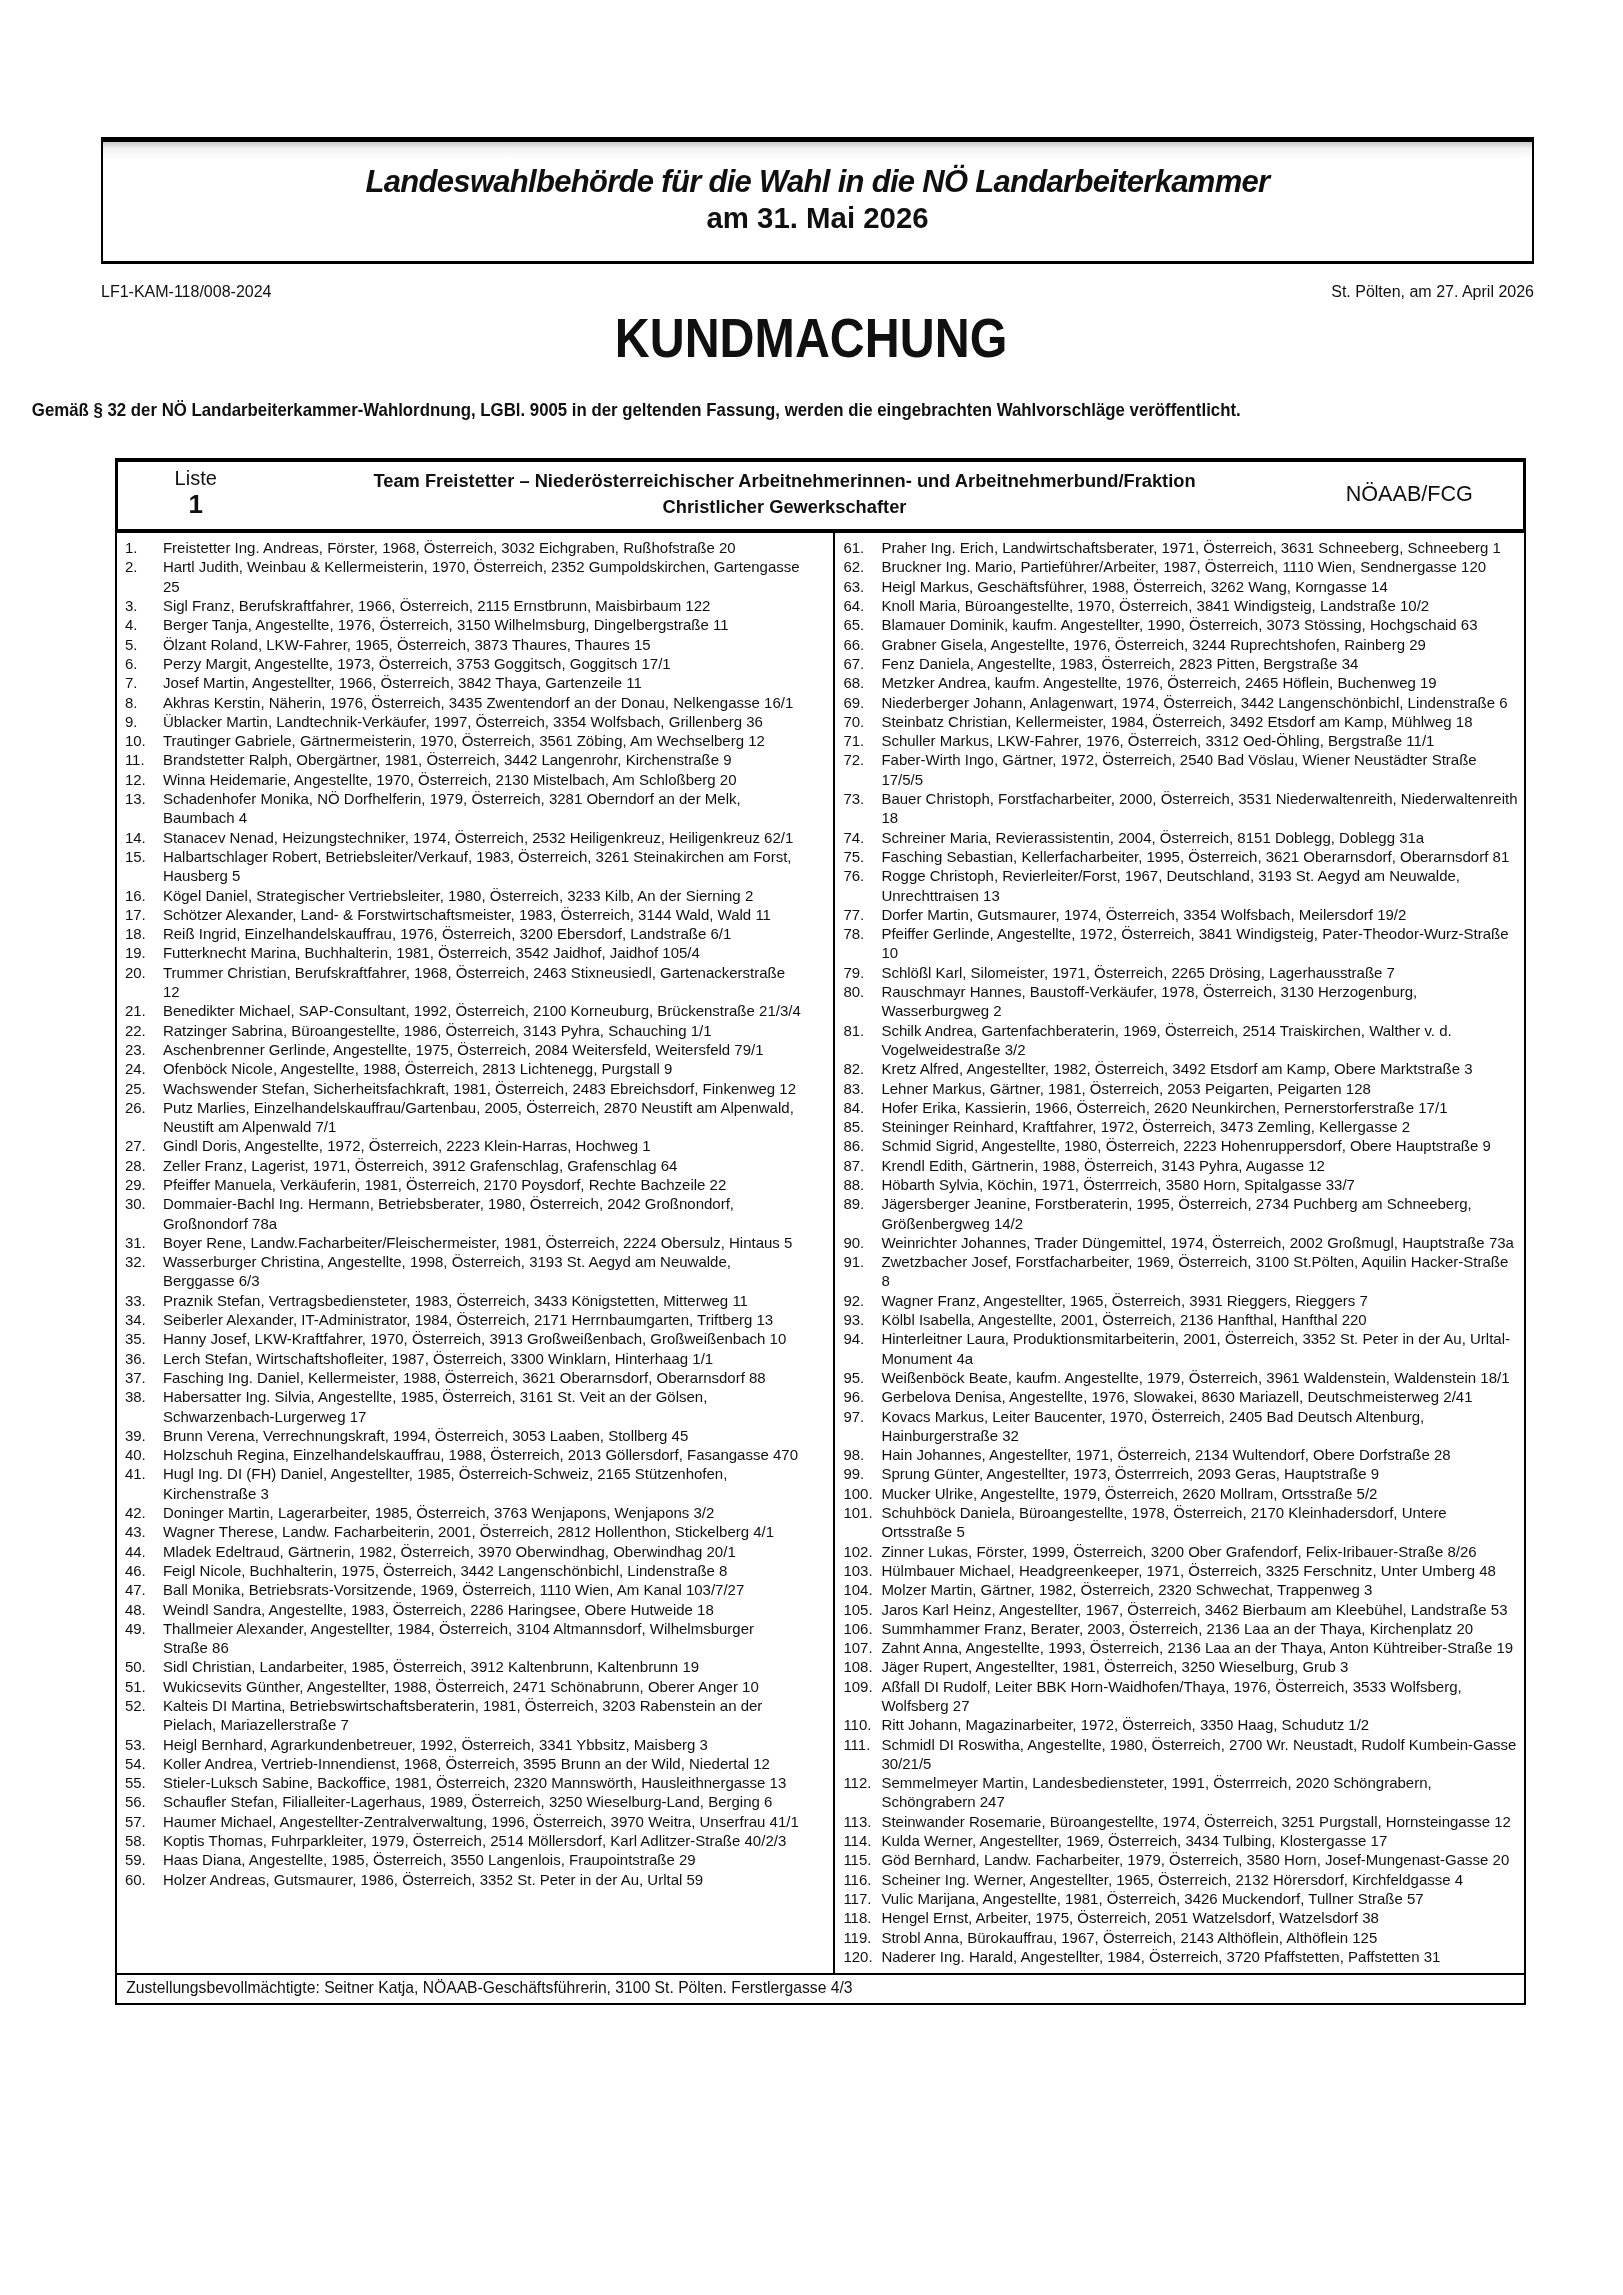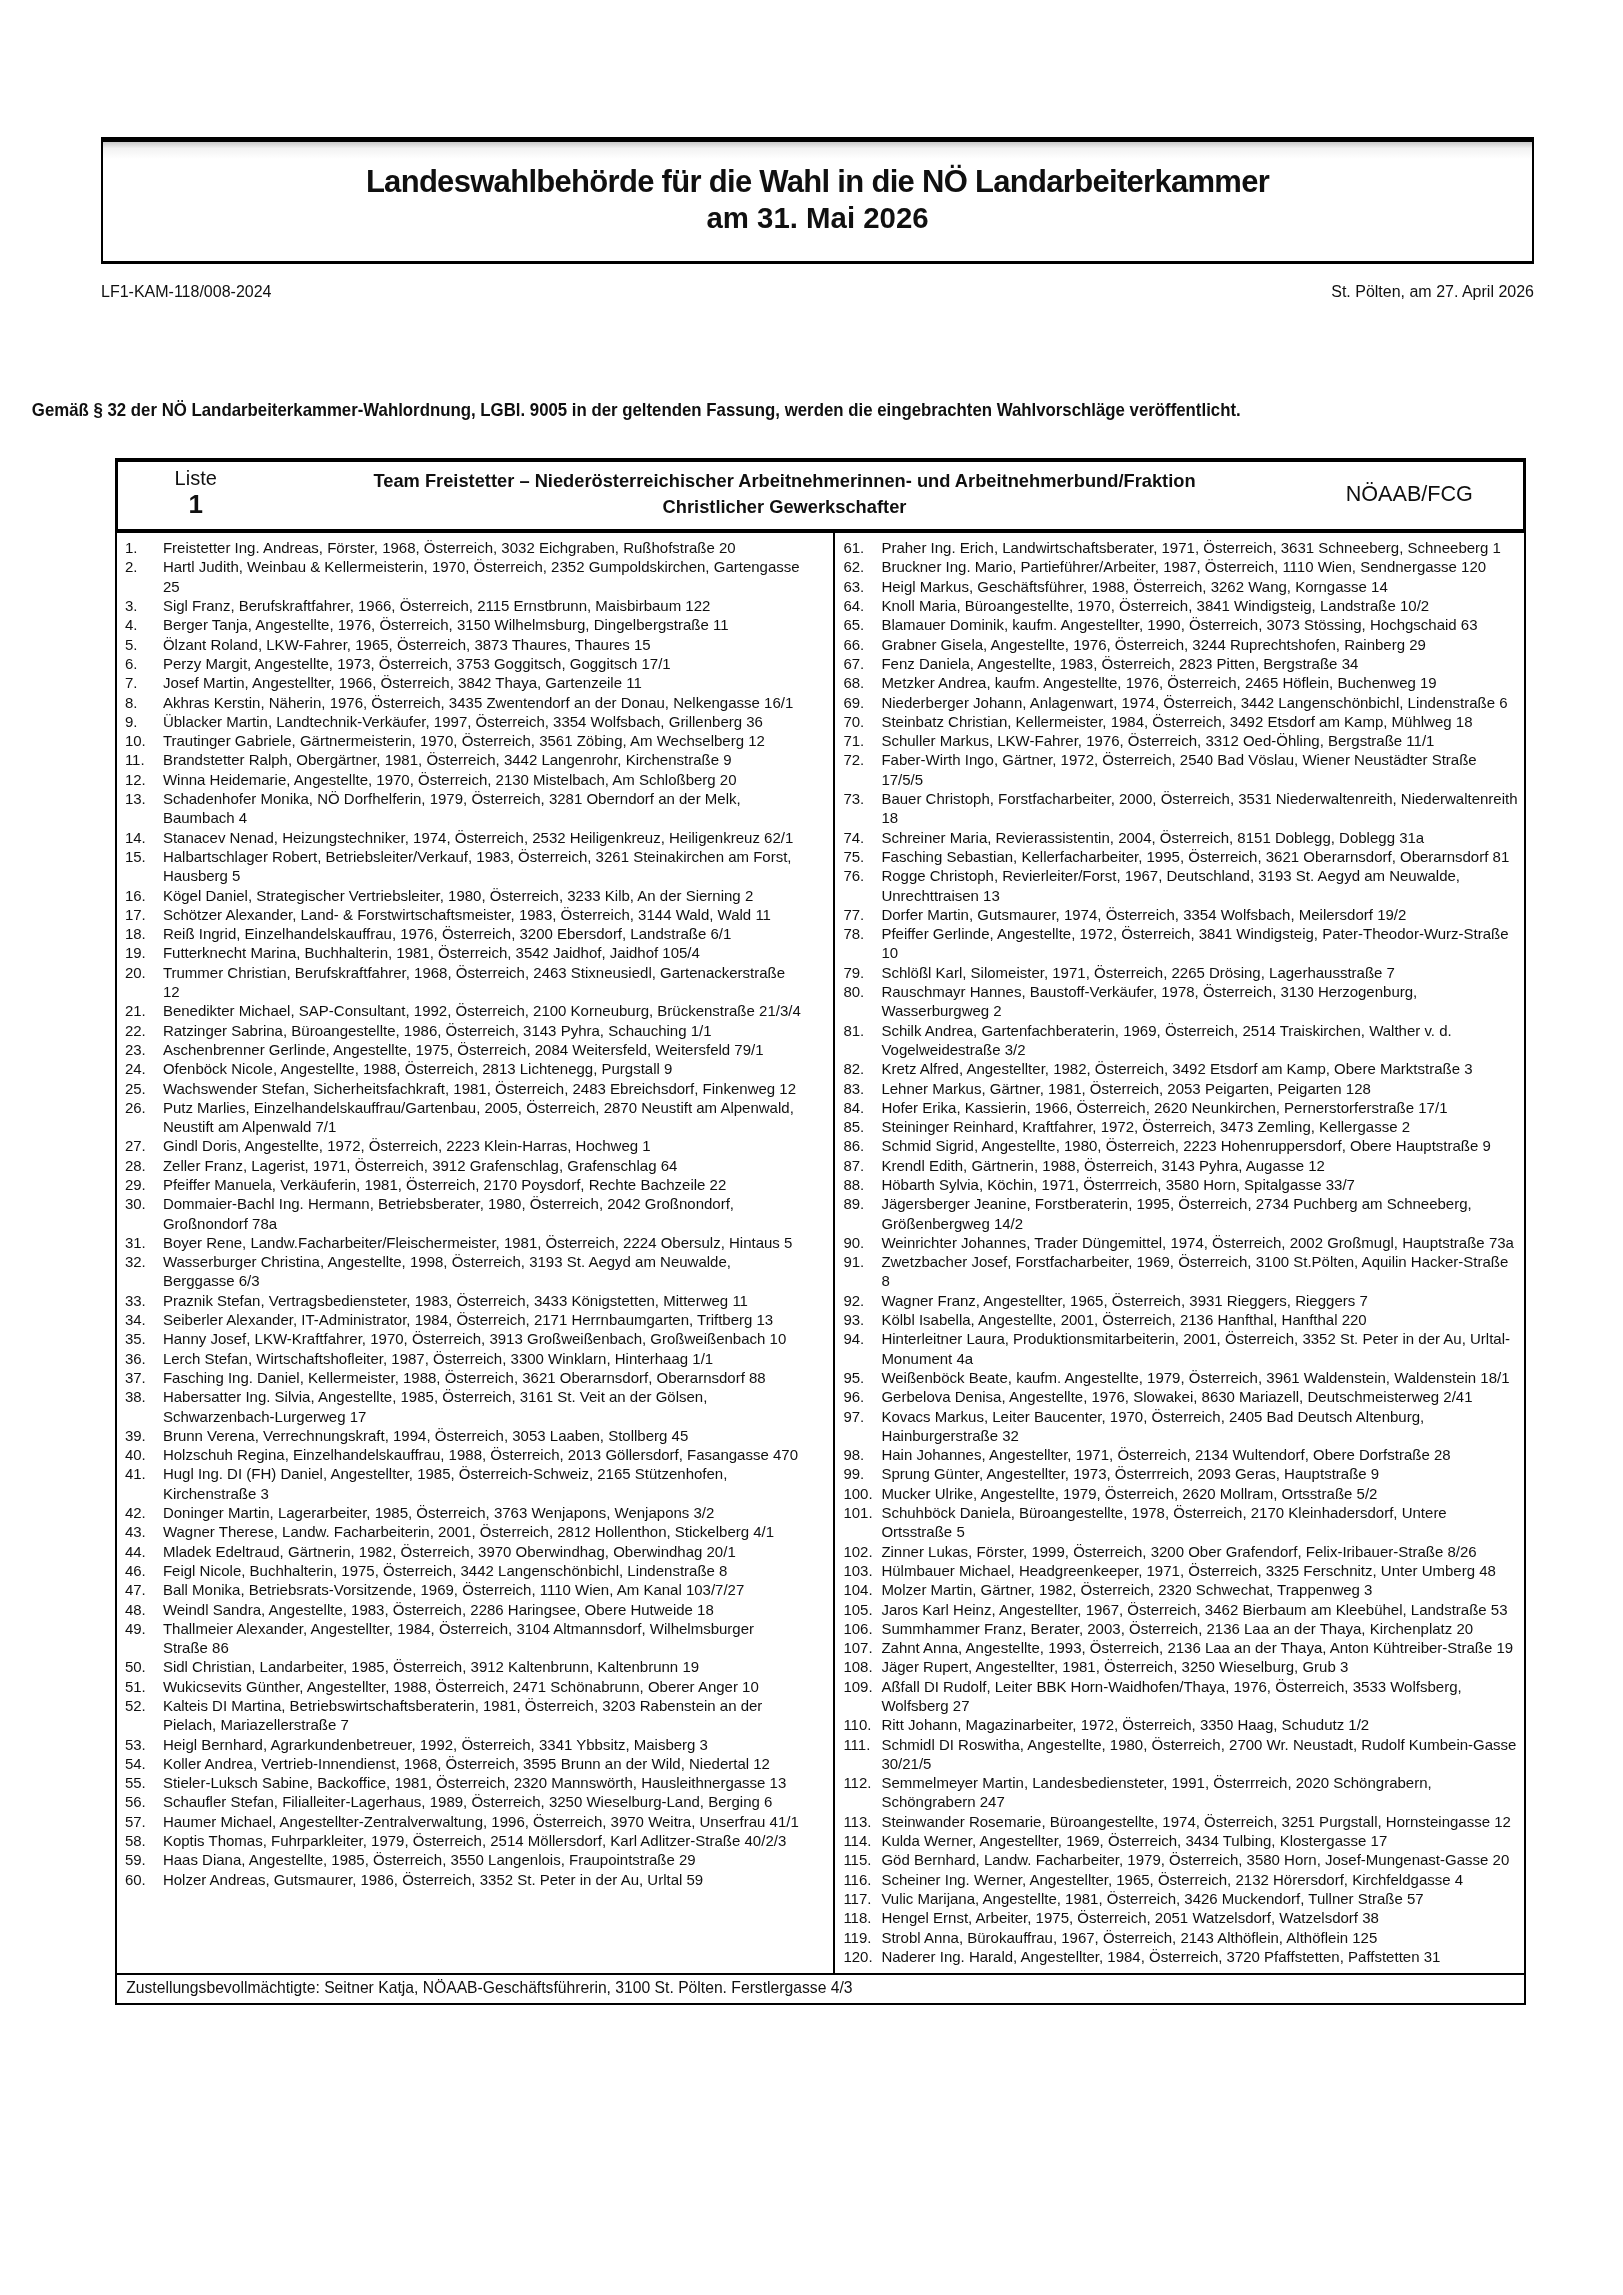--- a/index.html
+++ b/index.html
@@ -17,21 +17,21 @@
   .title-box {
     position:absolute; left:101px; top:137px; width:1433px;
     box-sizing:border-box;
     border:2.6px solid #000;
     border-top-width:5.2px;
     border-bottom-width:3.9px;
     text-align:center;
     padding:22px 13px 26px;
     background:linear-gradient(#c9c9c9 0px, #f2f2f2 6.5px, #ffffff 17px);
   }
-  .title-line1 { font-size:31px; font-weight:bold; letter-spacing:-0.7px; }
+  .title-line1 { font-size:31px; font-weight:bold; letter-spacing:-0.7px;font-style:italic; }
   .title-line2 { font-size:29.4px; font-weight:bold; margin-top:1px; }
 
   
   .ref-row {
     position:absolute; left:101px; top:283px; width:1433px;
     display:flex; justify-content:space-between;
     font-size:16px;
   }
 
   
@@ -96,20 +96,23 @@
   <div class="title-box">
     <div class="title-line1">Landeswahlbehörde für die Wahl in die NÖ Landarbeiterkammer</div>
     <div class="title-line2">am 31. Mai 2026</div>
   </div>
 
   <div class="ref-row">
     <span>LF1-KAM-118/008-2024</span>
     <span>St. Pölten, am 27. April 2026</span>
   </div>
 
+  <div class="kundmachung">
+    <span>KUNDMACHUNG</span>
+  </div>
 
   <div class="legal">
     <span>Gemäß § 32 der NÖ Landarbeiterkammer-Wahlordnung, LGBl. 9005 in der geltenden Fassung, werden die eingebrachten Wahlvorschläge veröffentlicht.</span>
   </div>
 
   <div class="list-header-box">
     <div class="liste-cell">
       <div class="liste-label">Liste</div>
       <div class="liste-number">1</div>
     </div>

